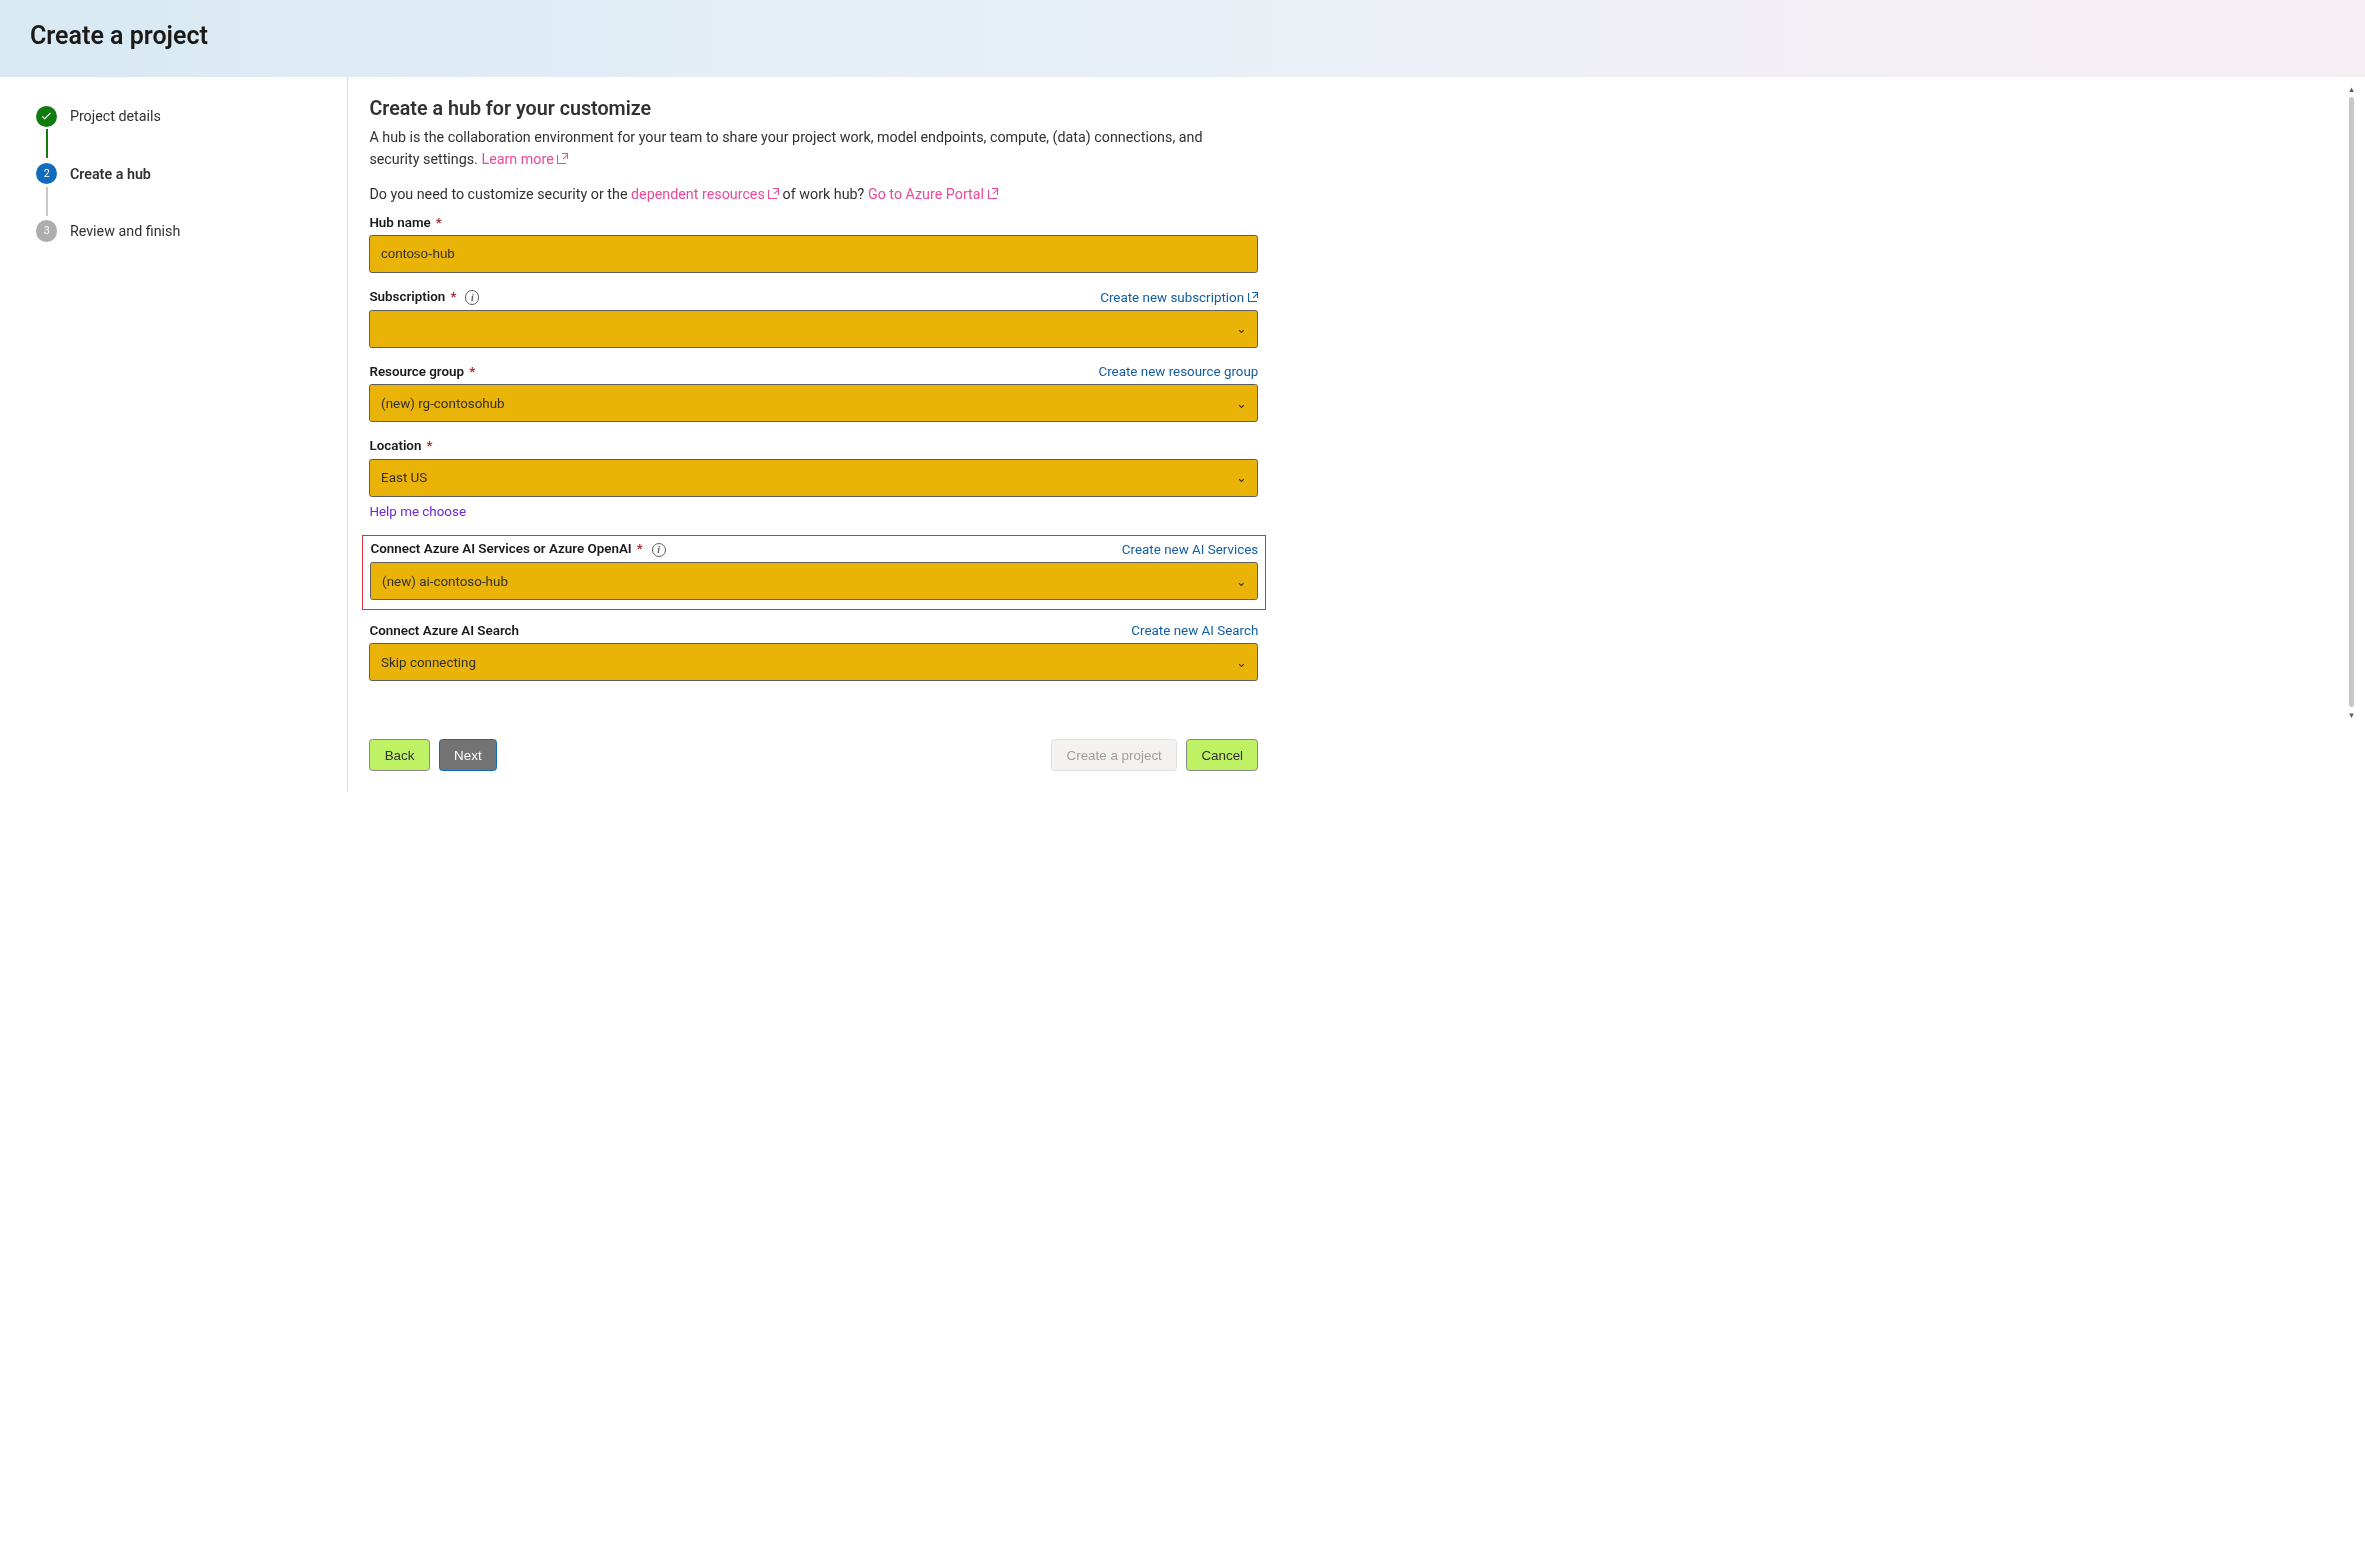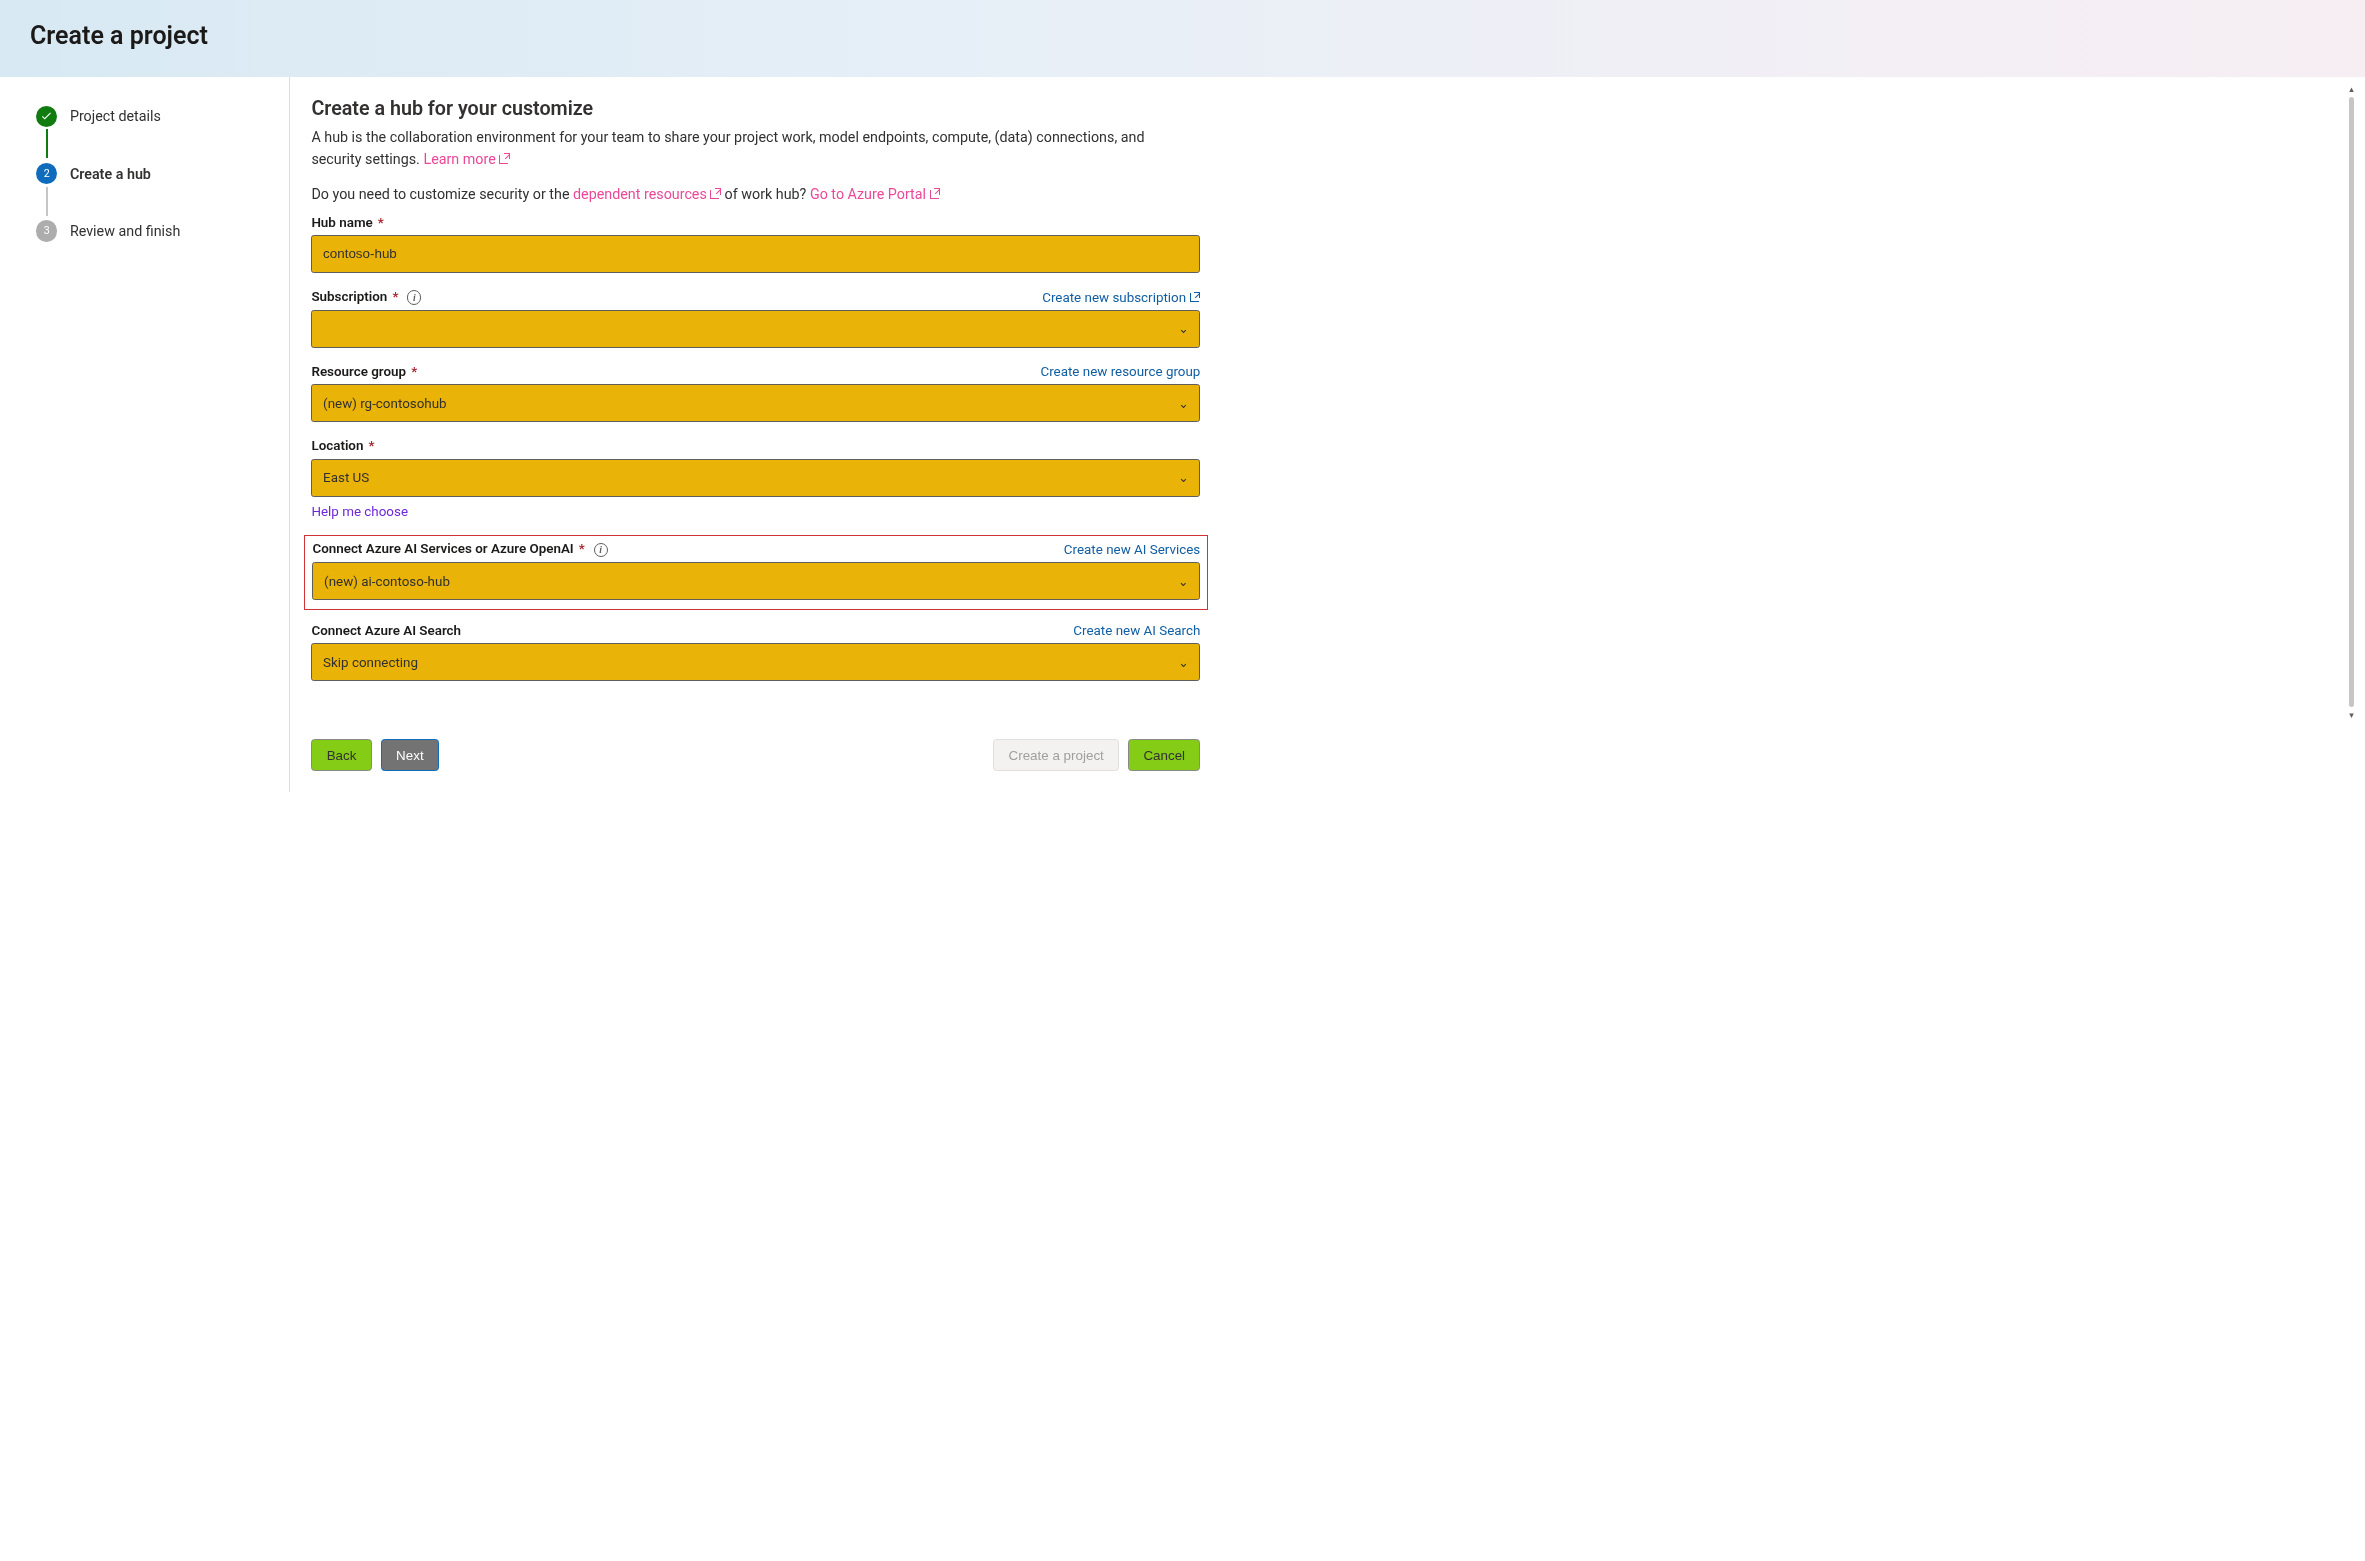--- a/index.html
+++ b/index.html
@@ -16,21 +16,21 @@
   .header h1 {
     font-size: 25px;
     font-weight: 600;
     color: #1b1a19;
   }
   .content {
     display: flex;
     min-height: 715px;
   }
   .sidebar {
-    width: 290px;
+    width: 348px;
     border-right: 0.9px solid #e1dfdd;
     padding: 23px 18px 18px 36px;
   }
   .steps { list-style: none; position: relative; }
   .step {
     display: flex;
     align-items: center;
     gap: 12.5px;
     padding: 5.4px 0;
     position: relative;
@@ -163,21 +163,21 @@
     max-width: 889px;
   }
   .footer-left, .footer-right { display: flex; gap: 9px; }
   .btn {
     height: 32px;
     padding: 0 14.3px;
     border-radius: 3.6px;
     font-size: 13.4px;
     cursor: pointer;
     border: 0.9px solid #8a8886;
-    background: #84cc16;
+    background: #bef264;
     color: #323130;
   }
   .btn.primary {
     background: #737373;
     border-color: #0f6cbd;
     color: #ffffff;
     font-weight: 400;
   }
   .btn.disabled {
     background: #f3f2f1;

